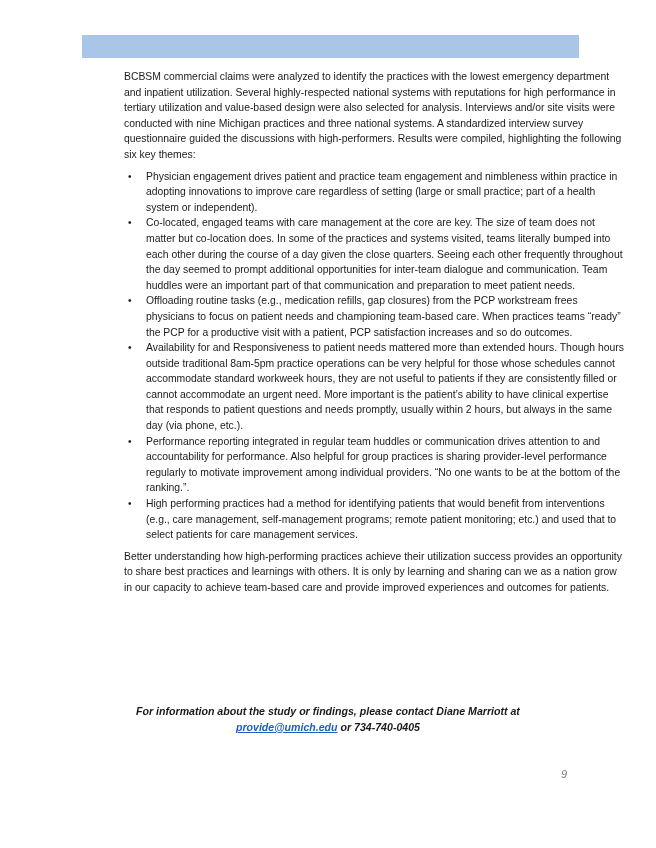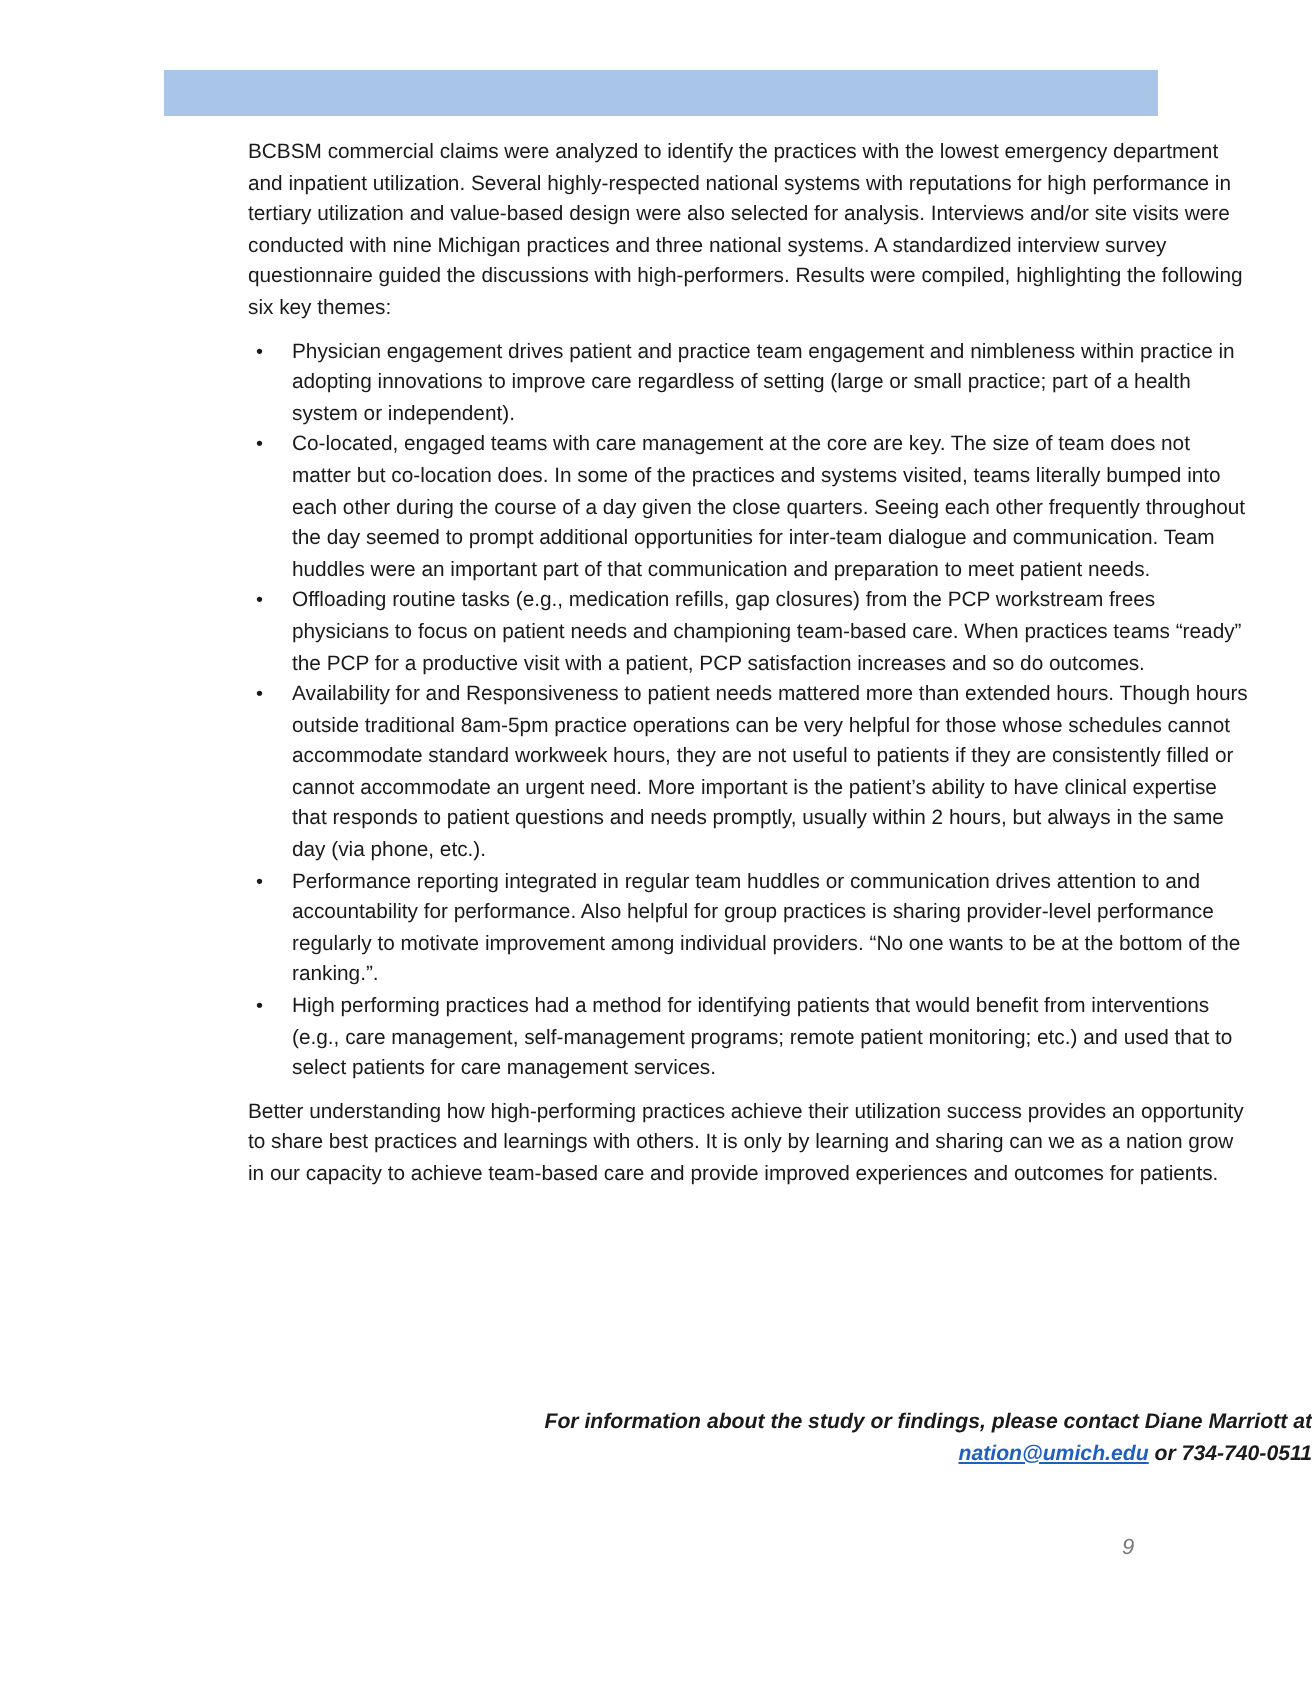--- a/index.html
+++ b/index.html
@@ -4,21 +4,21 @@
 <style>
   html, body { margin:0; padding:0; background:#ffffff; }
   body { width:656px; height:848px; position:relative; overflow:hidden;
          font-family:"Liberation Sans", "DejaVu Sans", sans-serif; color:#1a1a1a; }
   .header-bar { position:absolute; left:82px; top:35px; width:497px; height:23px; background:#a9c6e8; }
   .content { position:absolute; left:84px; top:69px; width:500px; font-size:10.4px; line-height:15.6px;margin-left:40px; }
   .para { margin:0; }
   ul.themes { list-style:none; margin:6px 0 6px 0; padding:0 0 0 22px; }
   ul.themes li { position:relative; margin:0; }
   ul.themes li .bullet { position:absolute; left:-18px; top:0; font-size:10px; }
-  .contact { position:absolute; left:0; width:656px; top:704px; text-align:right;
+  .contact { position:absolute; left:0; width:656px; top:704px; text-align:center;
              font-style:italic; font-weight:bold; font-size:10.6px; line-height:15.5px; }
   .contact a { color:#1f5fbf; text-decoration:underline; }
   .page-number { position:absolute; left:561px; top:768px; font-style:italic; font-size:11px; color:#7a7a7a; }
 </style>
 </head>
 <body>
 
 <div class="header-bar" style="background: rgb(169, 198, 232);"></div>
 
 <div class="content">
@@ -29,16 +29,16 @@
     <li><span class="bullet">•</span><span>Offloading routine tasks (e.g., medication refills, gap closures) from the PCP workstream frees physicians to focus on patient needs and championing team-based care.  When practices teams “ready” the PCP for a productive visit with a patient, PCP satisfaction increases and so do outcomes.</span></li>
     <li><span class="bullet">•</span><span>Availability for and Responsiveness to patient needs mattered more than extended hours.  Though hours outside traditional 8am-5pm practice operations can be very helpful for those whose schedules cannot accommodate standard workweek hours, they are not useful to patients if they are consistently filled or cannot accommodate an urgent need.  More important is the patient’s ability to have clinical expertise that responds to patient questions and needs promptly, usually within 2 hours, but always in the same day (via phone, etc.).</span></li>
     <li><span class="bullet">•</span><span>Performance reporting integrated in regular team huddles or communication drives attention to and accountability for performance.  Also helpful for group practices is sharing provider-level performance regularly to motivate improvement among individual providers.  “No one wants to be at the bottom of the ranking.”.</span></li>
     <li><span class="bullet">•</span><span>High performing practices had a method for identifying patients that would benefit from interventions (e.g., care management, self-management programs; remote patient monitoring; etc.)   and used that to select patients for care management services.</span></li>
   </ul>
   <p class="para">Better understanding how high-performing practices achieve their utilization success provides an opportunity to share best practices and learnings with others.  It is only by learning and sharing can we as a nation grow in our capacity to achieve team-based care and provide improved experiences and outcomes for patients.</p>
 </div>
 
 <div class="contact">
   <div>For information about the study or findings, please contact Diane Marriott at</div>
-  <div><a href="mailto:dbechel@umich.edu">nation@umich.edu</a><span> or 734-740-0511</span></div>
+  <div><a href="mailto:dbechel@umich.edu">provide@umich.edu</a><span> or 734-740-0405</span></div>
 </div>
 
 <div class="page-number">9</div>
 
 </body></html>

